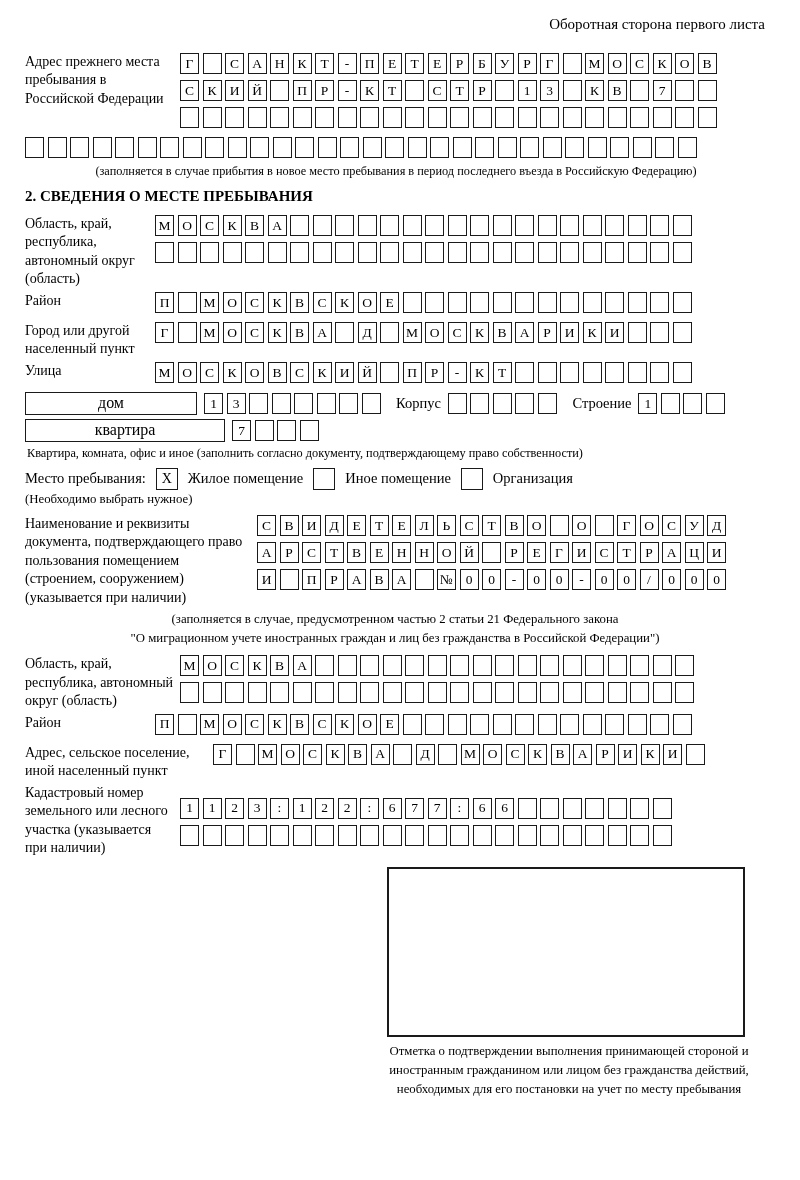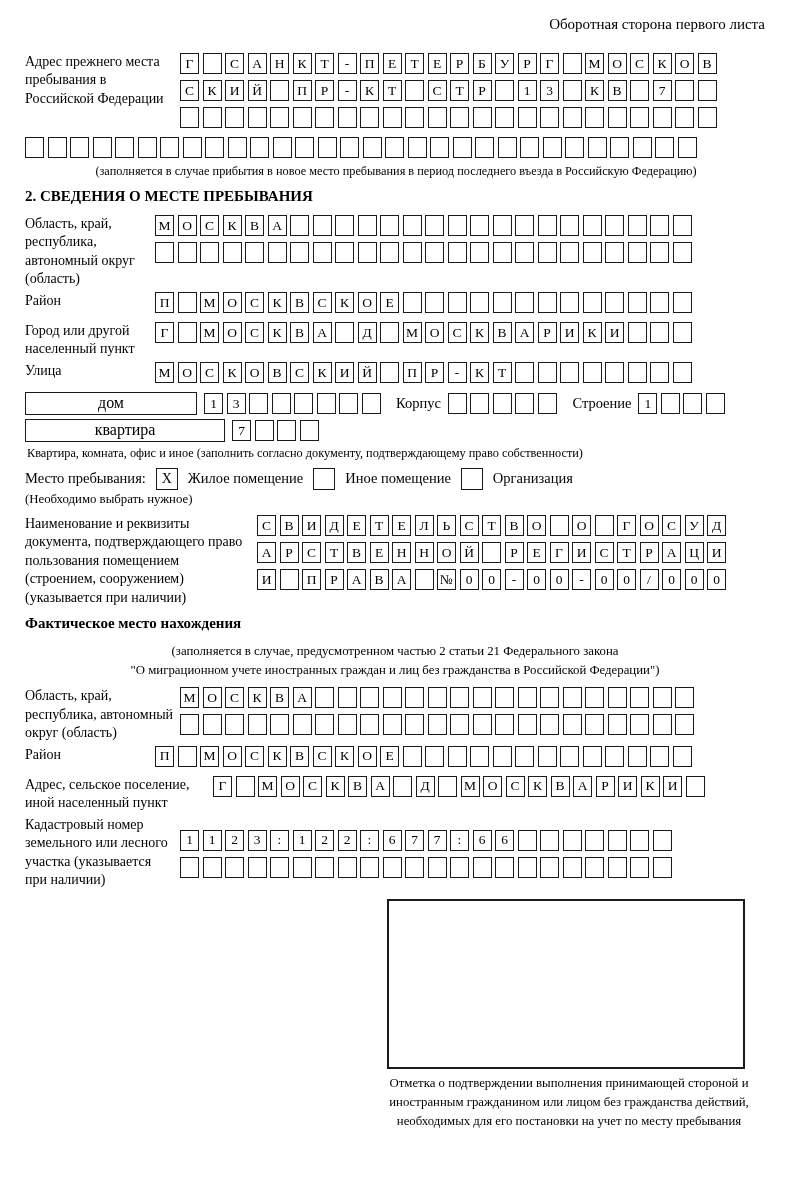--- a/index.html
+++ b/index.html
@@ -434,21 +434,20 @@
           <span class="cbox">0</span>
           <span class="cbox">0</span>
           <span class="cbox">/</span>
           <span class="cbox">0</span>
           <span class="cbox">0</span>
           <span class="cbox">0</span>
         </div>
     </div>
   </div>
 
-  <div class="section-title">Фактическое место нахождения</div>
   <div class="sub-caption">(заполняется в случае, предусмотренном частью 2 статьи 21 Федерального закона</div>
   <div class="sub-caption" style="margin-bottom:8px;">"О миграционном учете иностранных граждан и лиц без гражданства в Российской Федерации")</div>
 
   <div class="field">
     <div class="flabel w150">Область, край, республика, автономный округ (область)</div>
     <div>
       <div class="box-row">
           <span class="cbox">М</span>
           <span class="cbox">О</span>
           <span class="cbox">С</span>

